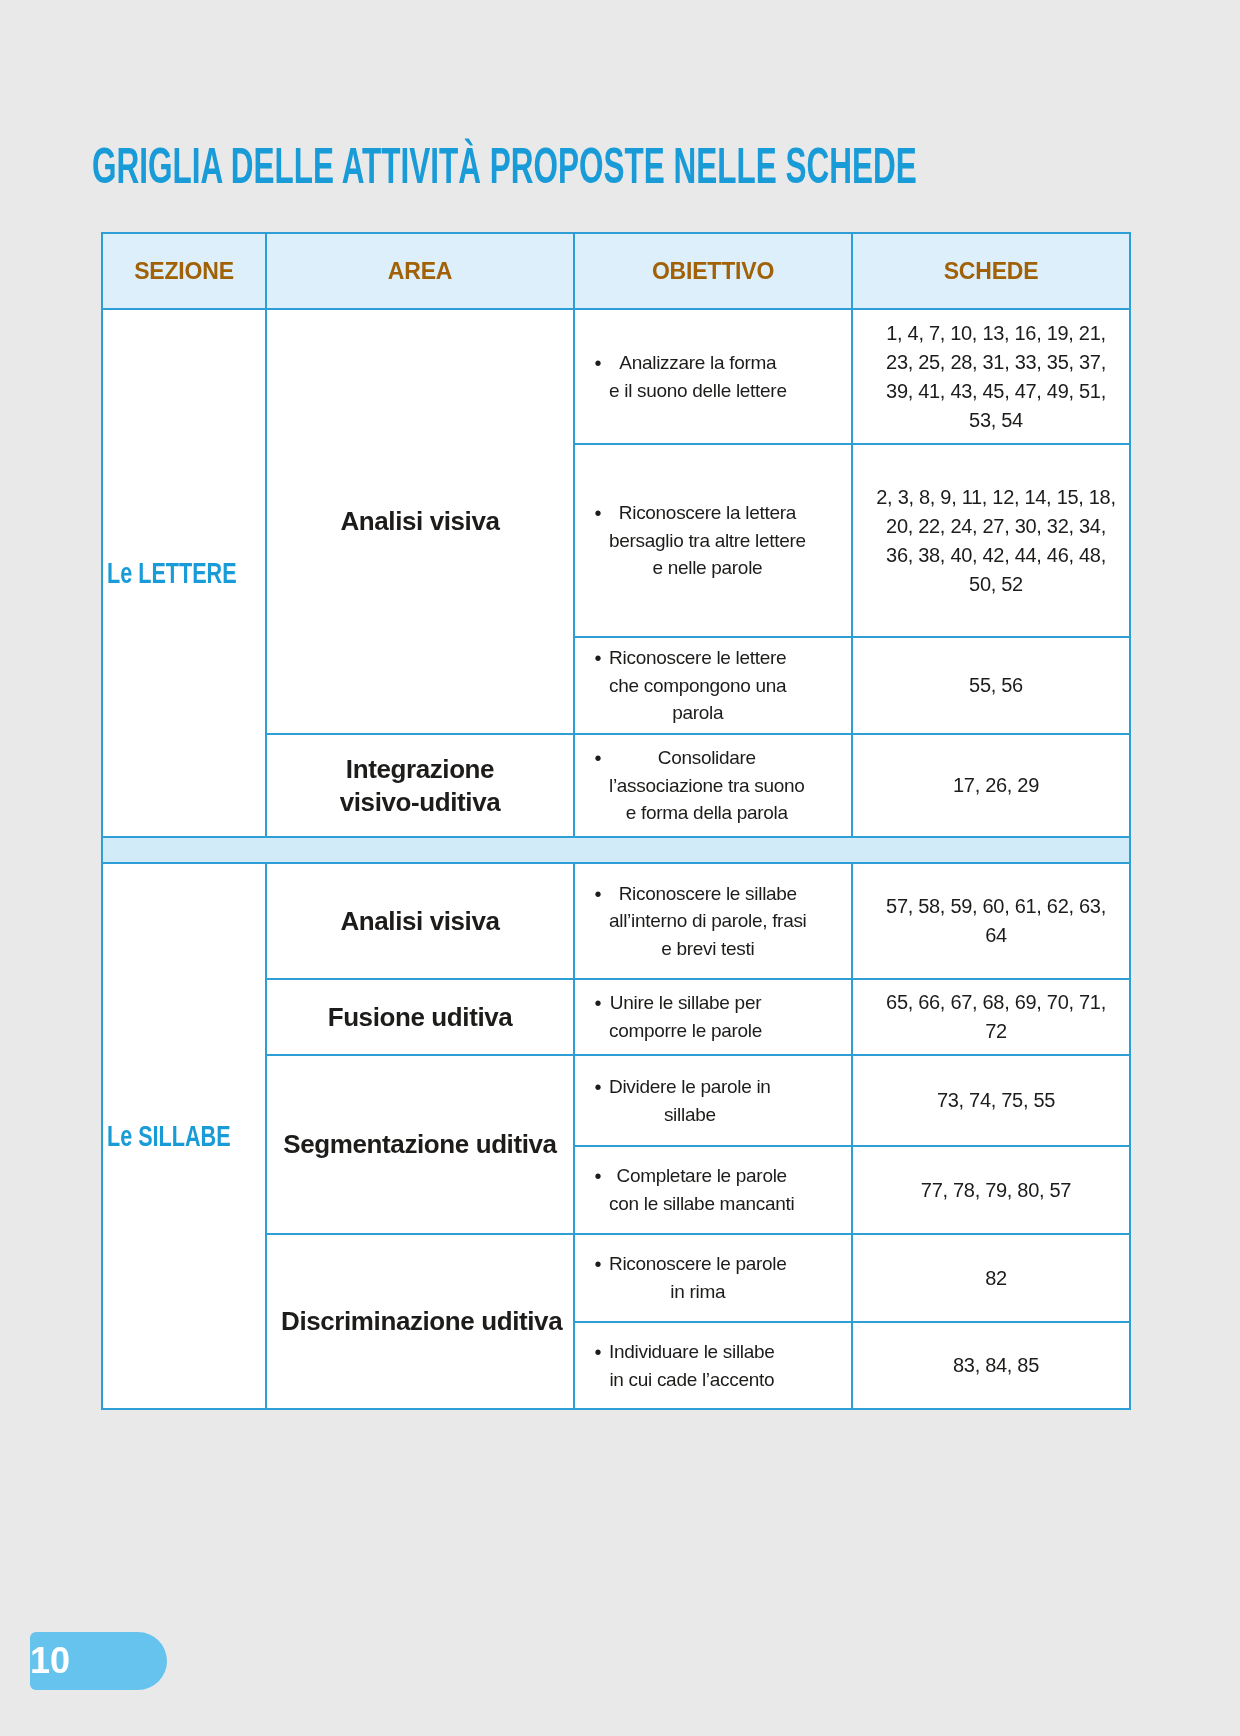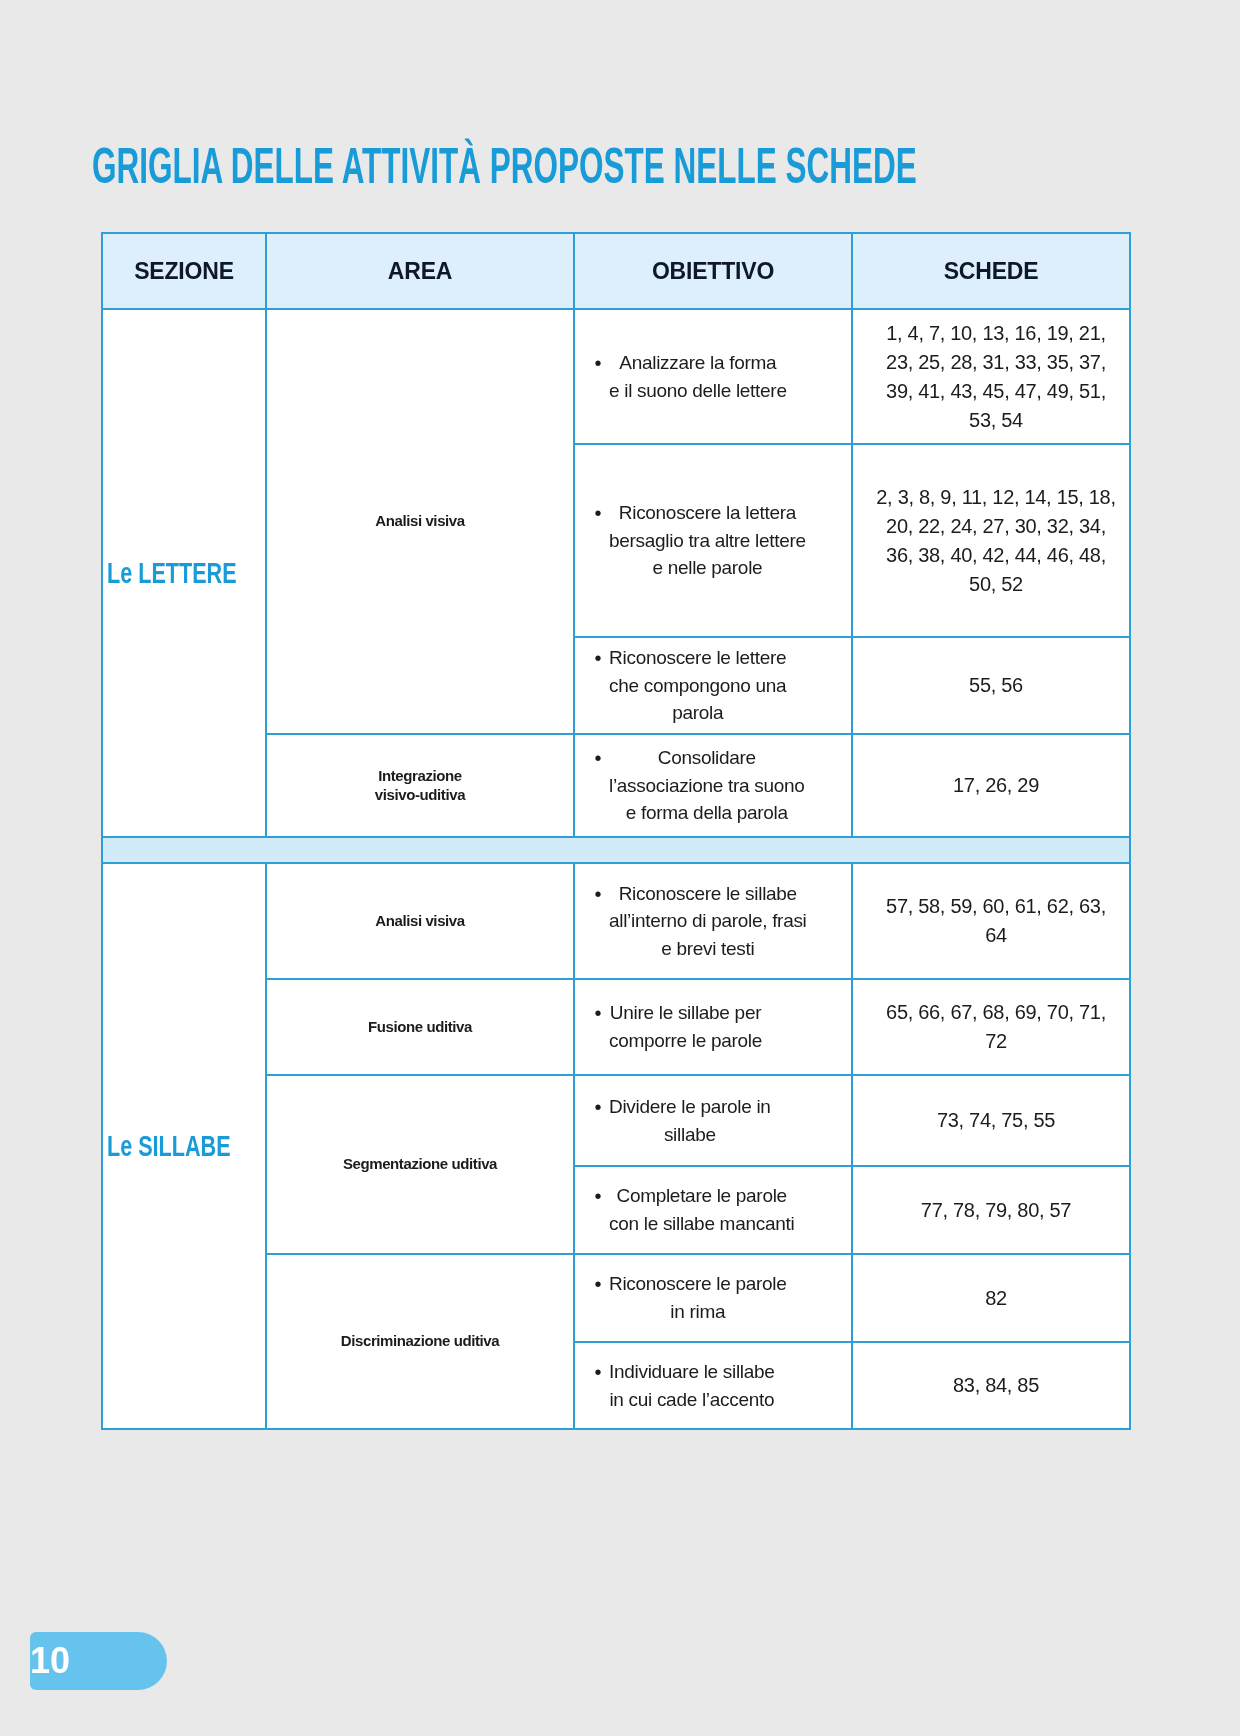--- a/index.html
+++ b/index.html
@@ -25,36 +25,36 @@
   }
   table.grid th, table.grid td{
     border:2px solid #2e9fd6;
     background:#ffffff;
     vertical-align:middle;
     overflow:hidden;
     text-align:center;
   }
   table.grid th{
     background:#ddeffb;
-    font-size:23px;font-weight:700;color:#0f172a;
+    font-size:23px;font-weight:700;color:#a16207;
     text-align:center;letter-spacing:-0.2px;
   }
   tr.hrow{height:76px;}
   tr.lr1{height:135px;} tr.lr2{height:193px;} tr.lr3{height:97px;} tr.lr4{height:103px;}
   tr.sep td{height:24px;background:#d2ebf9;padding:0;}
-  tr.sr1{height:116px;} tr.sr2{height:96px;} tr.sr3{height:91px;}
+  tr.sr1{height:116px;} tr.sr2{height:76px;} tr.sr3{height:91px;}
   tr.sr4{height:88px;} tr.sr5{height:88px;} tr.sr6{height:87px;}
   td.sezione{padding-left:4px;}
   .squish{
     display:inline-block;white-space:nowrap;
     font-size:30px;font-weight:700;color:#189bd7;
     transform:scaleX(.72);transform-origin:left center;
   }
   td.area{
-    text-align:center;font-weight:700;font-size:15px;
+    text-align:center;font-weight:700;font-size:26px;
     letter-spacing:-0.4px;white-space:pre;line-height:1.25;
     padding:14px;
   }
   td.obiettivo{padding:4px 4px 4px 12px;}
   .obj{display:flex;align-items:flex-start;}
   .bullet{
     flex:0 0 22px;font-size:20px;line-height:1.45;
   }
   .objtext{
     white-space:pre-line;font-size:19px;line-height:1.45;

